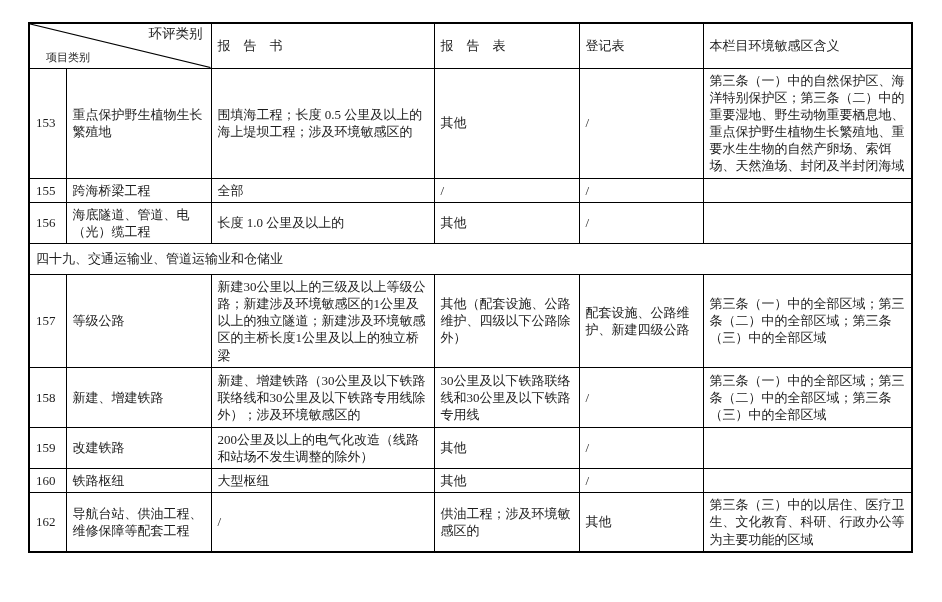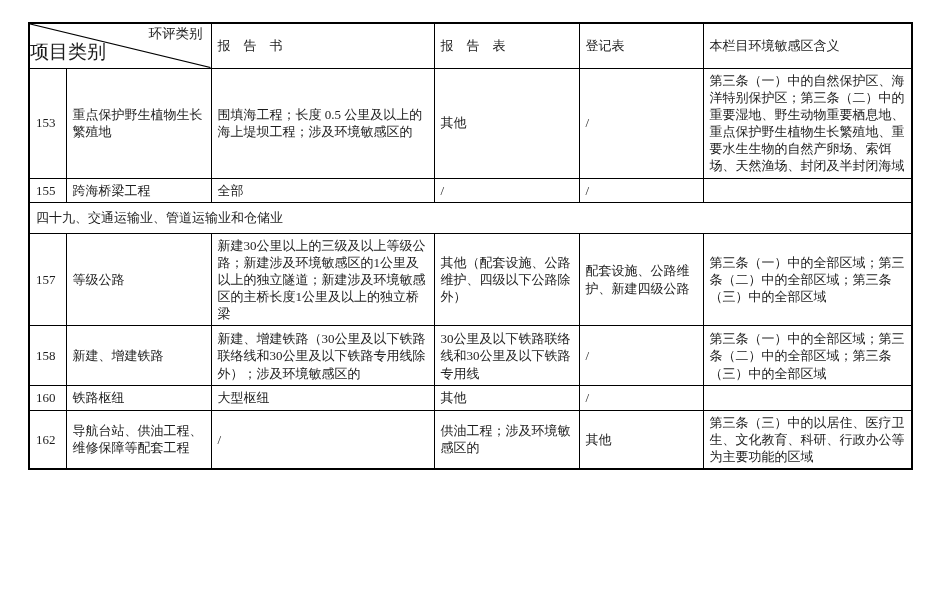--- a/index.html
+++ b/index.html
@@ -52,21 +52,21 @@
   .hr-162{height:48px}
 
   th.head{font-weight:bold;text-align:center;font-size:13.5px}
   td.c-no{text-align:center;padding:3px 2px}
   td.section{font-weight:bold;font-size:13.5px;padding-left:8px}
   td.center{text-align:center}
   
   th.diag-cell{position:relative;padding:0;font-weight:bold;overflow:hidden}
   th.diag-cell svg{position:absolute;left:0;top:0;width:100%;height:100%}
   .diag-top{position:absolute;top:1px;right:8px;font-size:13.5px}
-  .diag-bottom{position:absolute;bottom:3px;left:0;font-size:19px}
+  .diag-bottom{position:absolute;bottom:3px;left:16px;font-size:11px}
 </style>
 </head>
 <body>
 
 <table class="eia">
   <colgroup>
     <col class="c0">
       <col class="c1">
       <col class="c2">
       <col class="c3">
@@ -100,20 +100,28 @@
 
     <tr class="hr-155">
       <td class="c-no">155</td>
       <td>跨海桥梁工程</td>
       <td>全部</td>
       <td class="center">/</td>
       <td class="center">/</td>
       <td></td>
     </tr>
 
+    <tr class="hr-156">
+      <td class="c-no">156</td>
+      <td>海底隧道、管道、电（光）缆工程</td>
+      <td>长度 1.0 公里及以上的</td>
+      <td>其他</td>
+      <td class="center">/</td>
+      <td></td>
+    </tr>
 
     <tr class="hr-sec">
       <td class="section" colspan="6">四十九、交通运输业、管道运输业和仓储业</td>
     </tr>
 
     <tr class="hr-157">
       <td class="c-no">157</td>
       <td>等级公路</td>
       <td>新建30公里以上的三级及以上等级公路；新建涉及环境敏感区的1公里及以上的独立隧道；新建涉及环境敏感区的主桥长度1公里及以上的独立桥梁</td>
       <td>其他（配套设施、公路维护、四级以下公路除外）</td>
@@ -123,20 +131,28 @@
 
     <tr class="hr-158">
       <td class="c-no">158</td>
       <td>新建、增建铁路</td>
       <td>新建、增建铁路（30公里及以下铁路联络线和30公里及以下铁路专用线除外）；涉及环境敏感区的</td>
       <td>30公里及以下铁路联络线和30公里及以下铁路专用线</td>
       <td class="center">/</td>
       <td>第三条（一）中的全部区域；第三条（二）中的全部区域；第三条（三）中的全部区域</td>
     </tr>
 
+    <tr class="hr-159">
+      <td class="c-no">159</td>
+      <td>改建铁路</td>
+      <td>200公里及以上的电气化改造（线路和站场不发生调整的除外）</td>
+      <td>其他</td>
+      <td class="center">/</td>
+      <td></td>
+    </tr>
 
     <tr class="hr-160">
       <td class="c-no">160</td>
       <td>铁路枢纽</td>
       <td>大型枢纽</td>
       <td>其他</td>
       <td class="center">/</td>
       <td></td>
     </tr>
 

